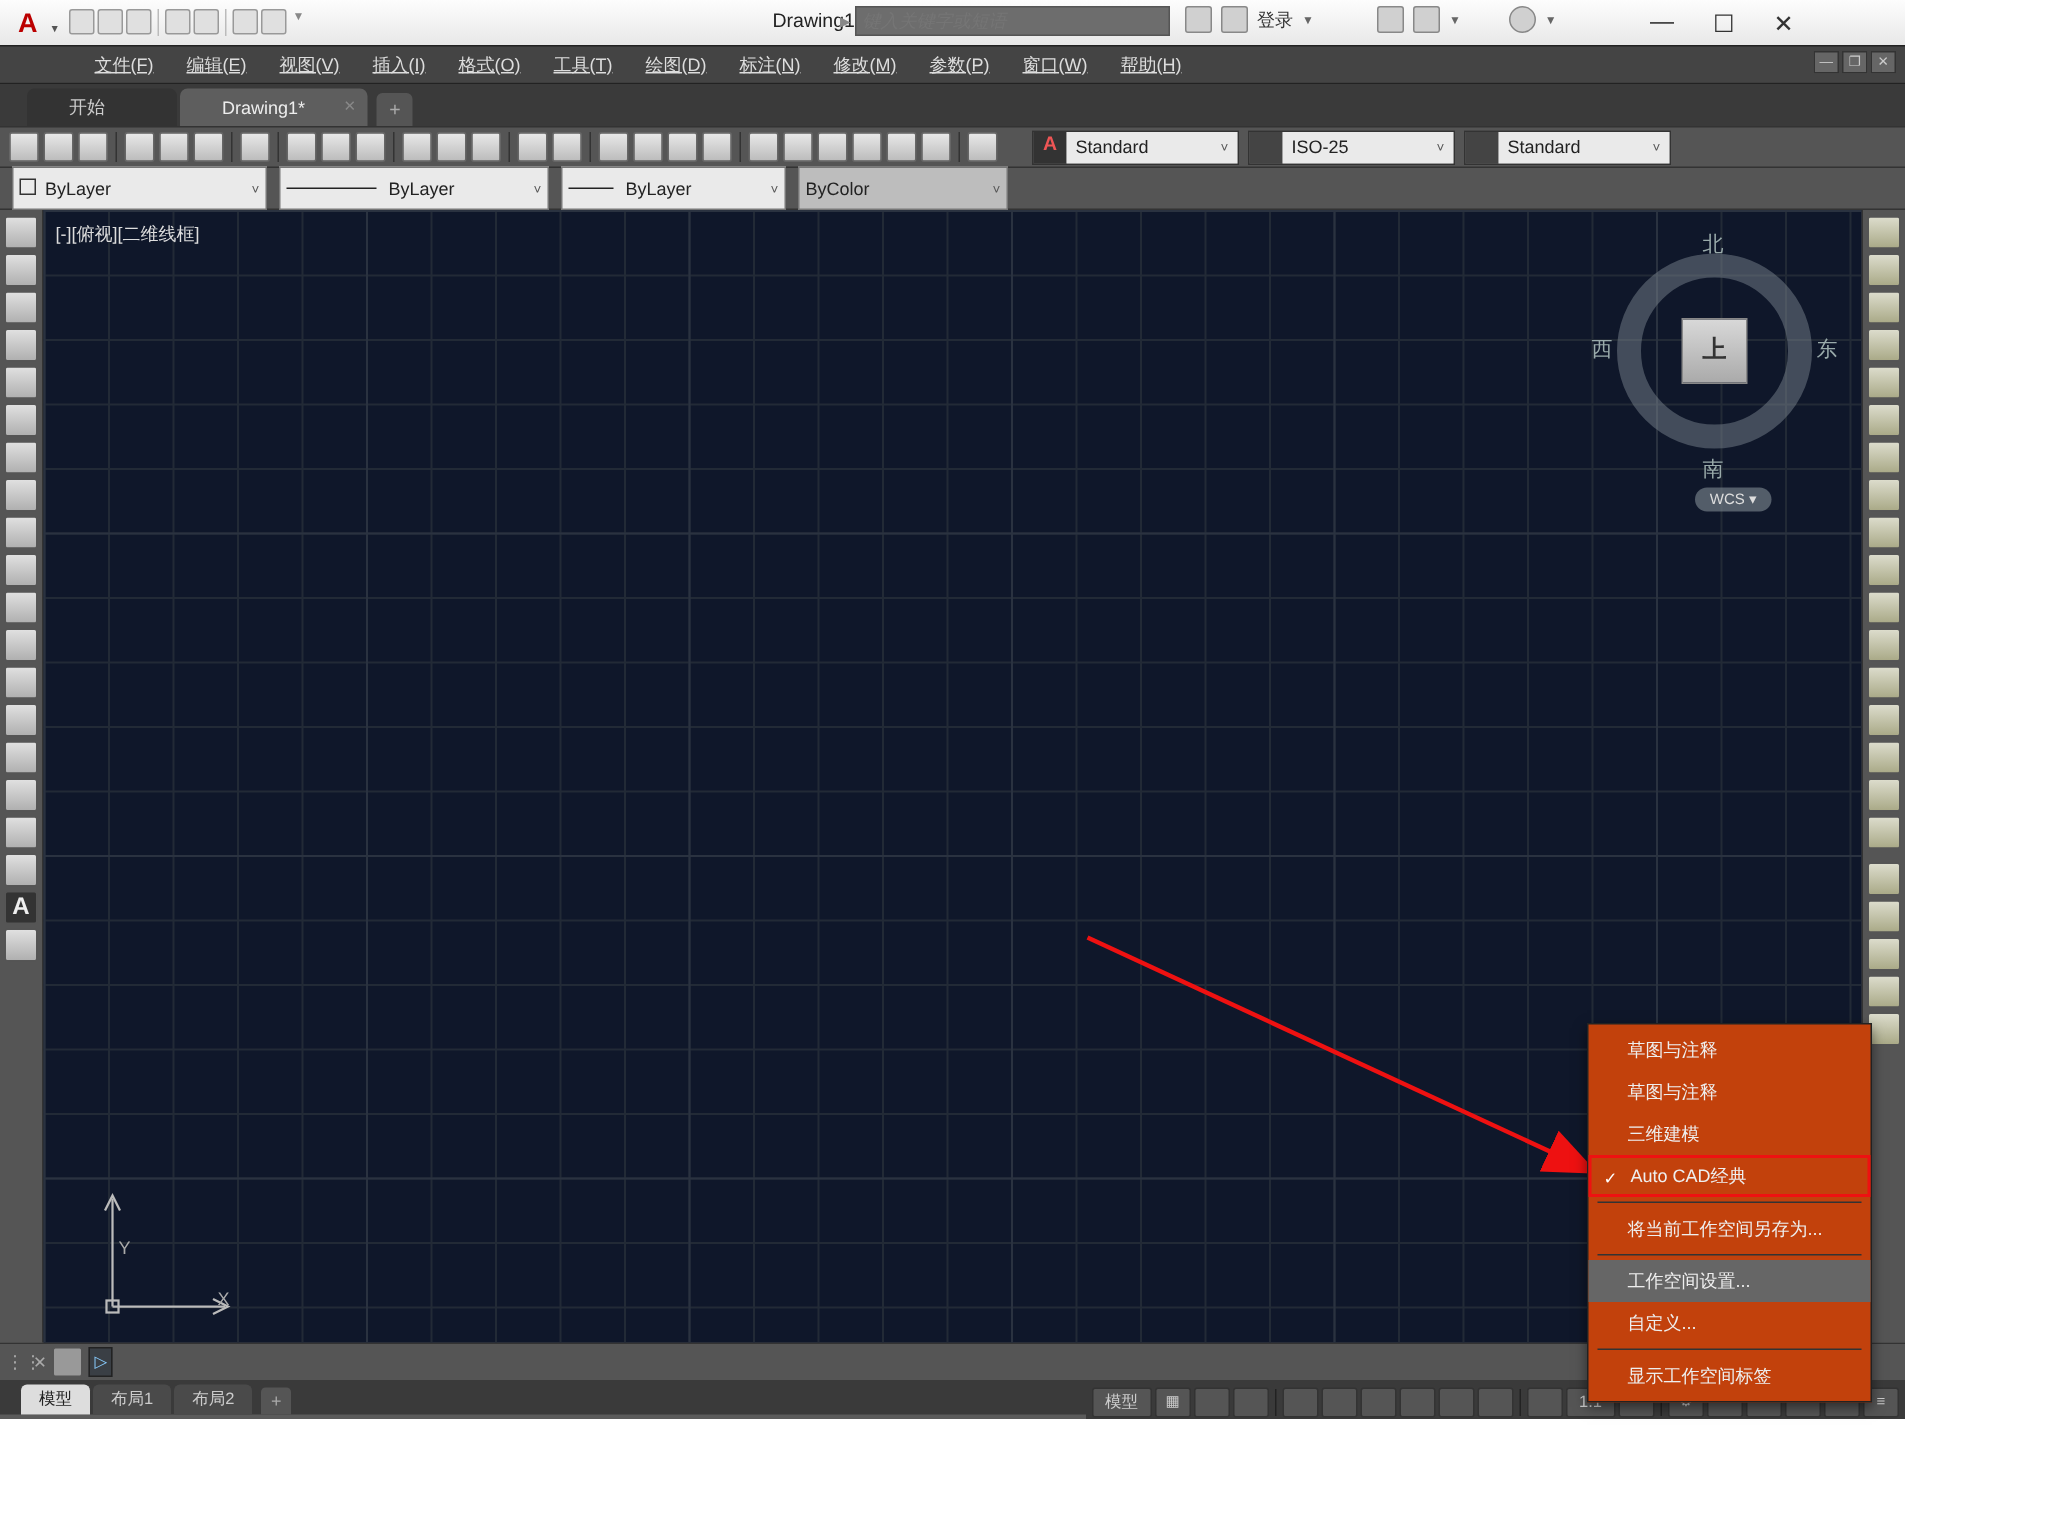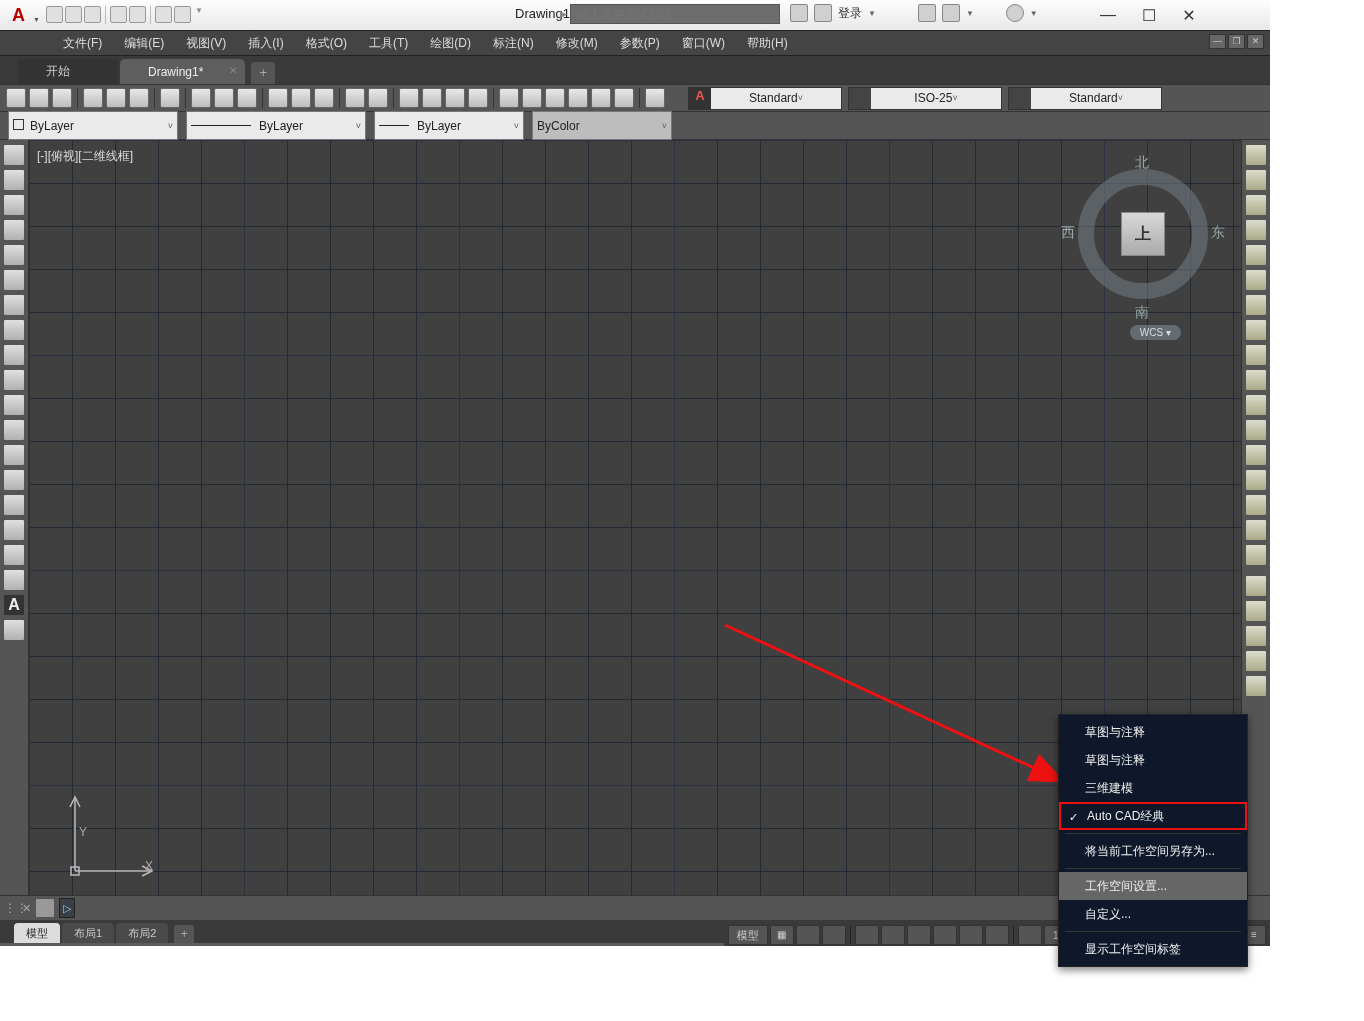--- a/index.html
+++ b/index.html
@@ -14,45 +14,45 @@
 .doc-title { position:absolute; left:50%; transform:translateX(-120px); top:6px; font-size:13px; color:#222; }
 .search-zone { position:absolute; left:560px; top:4px; display:flex; align-items:center; }
 .search-tri { color:#888; font-size:9px; margin-right:3px; }
 .search-in { width:210px; height:20px; background:#6d6d6d; border:1px solid #555; color:#bbb; font-style:italic; font-size:12px; padding:0 4px; }
 .tuser { position:absolute; left:790px; top:4px; display:flex; gap:6px; align-items:center; }
 .tic { width:18px; height:18px; background:#d0d0d0; border:1px solid #888; border-radius:2px; }
 .tuser-lab { font-size:12px; color:#333; }
 .tarrow { font-size:8px; color:#666; }
 .wbtns { position:absolute; top:6px; left:1100px; display:flex; gap:26px; font:400 16px Arial; color:#333;}
 .menubar { height:25px; background:#444; display:flex; align-items:center; padding-left:52px; gap:0; border-top:1px solid #222; position:relative;}
-.mitem { color:#ddd; font-size:12px; padding:4px 11px; cursor:default; }
+.mitem { color:#ddd; font-size:12px; padding:4px 11px; cursor:default;text-decoration:underline; }
 .mdi-ctl { position:absolute; right:6px; top:3px; display:flex; gap:2px; }
 .mdi-ctl .b { width:17px; height:15px; background:#666; border:1px solid #333; font-size:9px; color:#ccc; text-align:center; line-height:13px; }
 .doctabs { height:29px; background:#3a3a3a; display:flex; align-items:flex-end; padding-left:18px; border-top:1px solid #222;}
 .dtab { height:25px; padding:0 28px; border-radius:5px 5px 0 0; background:#333; color:#ccc; font-size:12px; display:flex; align-items:center; margin-right:2px; position:relative;}
 .dtab.act { background:#5e5e5e; color:#eee; }
 .dtab .cl { position:absolute; right:8px; top:6px; font-size:10px; color:#888;}
 .dtab-add { width:24px; height:22px; background:#555; border-radius:4px 4px 0 0; color:#aaa; text-align:center; line-height:22px; font-size:13px; margin-left:4px;}
 .tbar1 { height:28px; background:#555; display:flex; align-items:center; padding:0 6px; gap:3px; border-top:1px solid #333; border-bottom:1px solid #333;}
 .tbar1 .ic { width:20px; height:20px; background:linear-gradient(#e8e8e8,#bcbcbc); border:1px solid #666; border-radius:2px; }
 .tbar1 .sep { width:1px; height:20px; background:#333; margin:0 2px;}
 .style-combo { display:flex; align-items:center; background:#6a6a6a; border:1px solid #333; height:23px; margin-left:3px;}
 .style-ic { width:22px; height:21px; background:#444;}
-.style-fld { width:130px; height:21px; background:#eaeaea; color:#222; font-size:12px; padding:0 6px; display:flex; align-items:center; justify-content:center;}
+.style-fld { width:114px; height:21px; background:#eaeaea; color:#222; font-size:12px; padding:0 6px; display:flex; align-items:center; justify-content:space-between;}
 .style-fld .v{font-size:9px;color:#555;}
 .tbar2 { height:28px; background:#555; display:flex; align-items:center; padding:0 8px; gap:8px; border-bottom:1px solid #333;}
 .layer-combo { height:29px; background:#eaeaea; border:1px solid #777; display:flex; align-items:center; font-size:12px; color:#222; padding:0 4px; justify-content:space-between;}
 .layer-combo .sw{width:11px;height:11px;border:1px solid #333;margin-right:6px;display:inline-block;}
 .layer-combo .v{font-size:9px;color:#555;}
 .lc1{width:170px;} .lc2{width:180px;} .lc3{width:150px;}
 .lc-ro{width:140px;background:#bdbdbd;}
 .draw-area-row { display:flex; height:755px; }
 .ltool { width:29px; background:#555; display:flex; flex-direction:column; align-items:center; padding-top:4px; gap:3px; border-right:1px solid #333;}
 .ltool .ic{width:22px;height:22px;background:linear-gradient(#e0e0e0,#b0b0b0);border:1px solid #555;border-radius:2px;}
-.canvas { flex:1; background:#404040; position:relative; overflow:hidden; }
+.canvas { flex:1; background:#0f172a; position:relative; overflow:hidden; }
 .canvas-label{position:absolute;left:8px;top:8px;color:#ddd;font-size:12px;}
 .grid{position:absolute;inset:0;
  background-image:
   linear-gradient(#2a3240 1px,transparent 1px),
   linear-gradient(90deg,#2a3240 1px,transparent 1px),
   linear-gradient(#222a36 1px,transparent 1px),
   linear-gradient(90deg,#222a36 1px,transparent 1px);
  background-size:215px 215px,215px 215px,43px 43px,43px 43px;
 }
 .viewcube{position:absolute;right:18px;top:14px;width:160px;height:160px;}
@@ -76,21 +76,21 @@
 .cmd-h{width:14px;height:20px;color:#aaa;font-size:12px;text-align:center;line-height:20px;}
 .layout-tabs{height:23px;background:#3a3a3a;display:flex;align-items:flex-end;padding-left:14px;}
 .ltab{height:20px;padding:0 12px;background:#4a4a4a;color:#ccc;font-size:11px;border-radius:4px 4px 0 0;margin-right:2px;line-height:20px;}
 .ltab.act{background:#ddd;color:#222;}
 .ltab-add{width:20px;height:18px;background:#555;color:#aaa;text-align:center;line-height:18px;font-size:12px;margin-left:4px;border-radius:3px 3px 0 0;}
 .status-right{position:absolute;right:0;bottom:0;height:23px;display:flex;align-items:center;gap:2px;background:#3a3a3a;padding:0 4px;}
 .status-right .si{width:24px;height:20px;background:#555;border:1px solid #333;border-radius:2px;color:#ccc;font-size:10px;text-align:center;line-height:18px;}
 .status-right .sep{width:1px;height:18px;background:#222;margin:0 2px;}
 .status-right .mdl{padding:0 8px;background:#555;height:20px;line-height:18px;color:#ccc;font-size:11px;border:1px solid #333;border-radius:2px;}
 
-.popup{position:absolute;left:1058px;top:714px;width:190px;background:#0f172a;border:1px solid #222;box-shadow:0 3px 8px rgba(0,0,0,.5);z-index:50;padding:3px 0;}
+.popup{position:absolute;left:1058px;top:682px;width:190px;background:#c2410c;border:1px solid #222;box-shadow:0 3px 8px rgba(0,0,0,.5);z-index:50;padding:3px 0;}
 .popi{height:28px;display:flex;align-items:center;color:#eee;font-size:12px;padding:0 10px 0 26px;position:relative;}
 .popi.hover{background:#666;}
 .popi .chk{position:absolute;left:8px;top:7px;font-size:11px;color:#fff;}
 .popi.box{border:2px solid #e11;}
 .popsep{height:1px;background:#333;margin:3px 6px;}
 
 .arrow{position:absolute;left:720px;top:620px;pointer-events:none;z-index:40;}
 
 .whiteright{position:absolute;left:1270px;top:30px;width:94px;height:916px;background:#fff;}
 svg{display:block}

